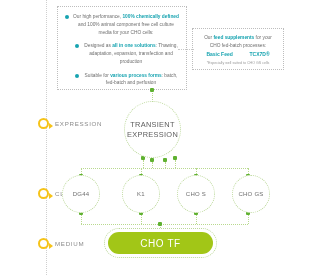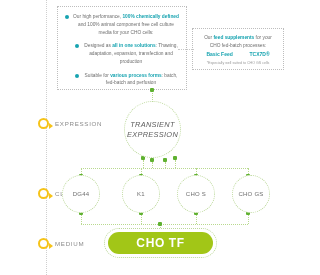--- a/index.html
+++ b/index.html
@@ -155,21 +155,20 @@
   }
   #node-transient {
     left: 124px; top: 101px;
     width: 57px; height: 57px;
   }
   #node-transient .ctext {
     font-size: 7.4px;
     line-height: 1.28;
     letter-spacing: 0.3px;
     color: #5c5c5c;
-    font-style: italic;
   }
   .clone-circle {
     width: 38px; height: 38px;
     top: 175px;
   }
   .clone-circle .ctext {
     font-size: 6px;
     letter-spacing: 0.25px;
     color: #6e6e6e;
   }
@@ -190,24 +189,23 @@
   }
   #pill {
     width: 100%; height: 100%;
     background: #a2c617;
     border-radius: 12px;
     display: flex;
     align-items: center;
     justify-content: center;
   }
   #pill .ptext {
-    font-size: 12px;
+    font-size: 10px;
     letter-spacing: 0.6px;
     color: #ffffff;
-    font-weight: bold;
   }
 </style>
 </head>
 <body>
 
 <div id="root">
 
   <div class="rail"></div>
 
   <div class="panel" id="panel-media">

